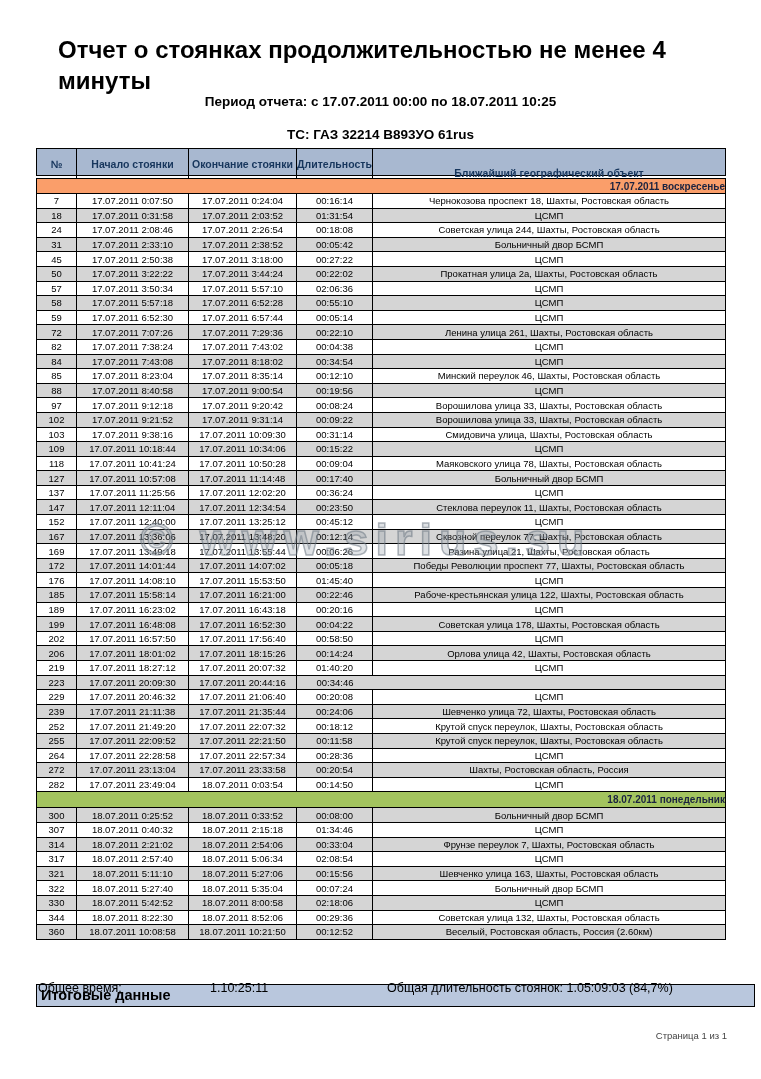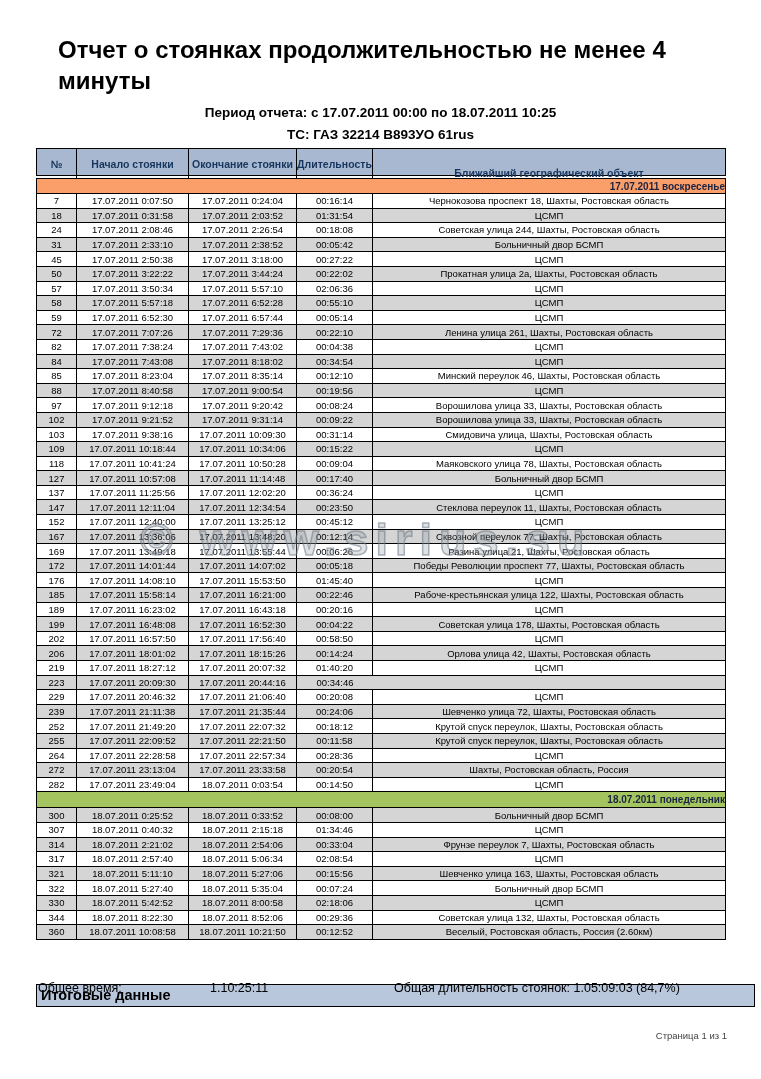--- a/index.html
+++ b/index.html
@@ -5,21 +5,21 @@
   html,body{margin:0;padding:0;background:#fff;}
   body{
     width:761px;height:1079px;position:relative;overflow:hidden;
     font-family:"Liberation Sans","DejaVu Sans",sans-serif;color:#000;
   }
   .report-title{
     position:absolute;top:34px;left:58px;width:645px;
     text-align:left;font-size:24px;font-weight:bold;line-height:31px;
   }
   .subtitle{position:absolute;left:0;width:761px;text-align:center;font-weight:bold;font-size:13.5px;}
-  .subtitle.period{top:105px;}
+  .subtitle.period{top:94px;}
   .subtitle.vehicle{top:127px;}
 
   .table-wrap{position:absolute;left:36px;top:148px;width:690px;}
   .grid-row{display:grid;grid-template-columns:40px 112px 108px 76px 1fr;}
   .thead{
     border:1px solid #000;background:#A8B8D0;color:#17365D;
     font-weight:bold;font-size:10.5px;height:28px;box-sizing:border-box;
   }
   .thead .cell{
     display:flex;align-items:center;justify-content:center;
@@ -47,21 +47,21 @@
   .data-row .cell:last-child{border-right:none;}
 
   .totals-bar{
     position:absolute;left:36px;top:952px;width:719px;height:23px;box-sizing:border-box;
     background:#B9C7DD;border:1px solid #000;
     font-weight:bold;font-size:14.5px;line-height:21px;padding-left:4px;margin-top:32px;
   }
   .totals-line{position:absolute;top:981px;left:0;width:761px;font-size:12.5px;}
   .total-time-label{position:absolute;left:38px;top:0;}
   .total-time-value{position:absolute;left:210px;top:0;}
-  .parking-total{position:absolute;left:387px;top:0;margin-left:7px;}
+  .parking-total{position:absolute;left:387px;top:0;}
 
   .page-number{position:absolute;top:1030px;right:34px;font-size:9.5px;color:#444;}
 
   .watermark{
     position:absolute;left:140px;top:514px;width:600px;height:54px;
     font-size:45px;font-weight:bold;letter-spacing:7px;white-space:nowrap;
     color:rgba(150,158,168,0.30);
     -webkit-text-stroke:1.5px rgba(110,120,132,0.55);
     pointer-events:none;
   }

